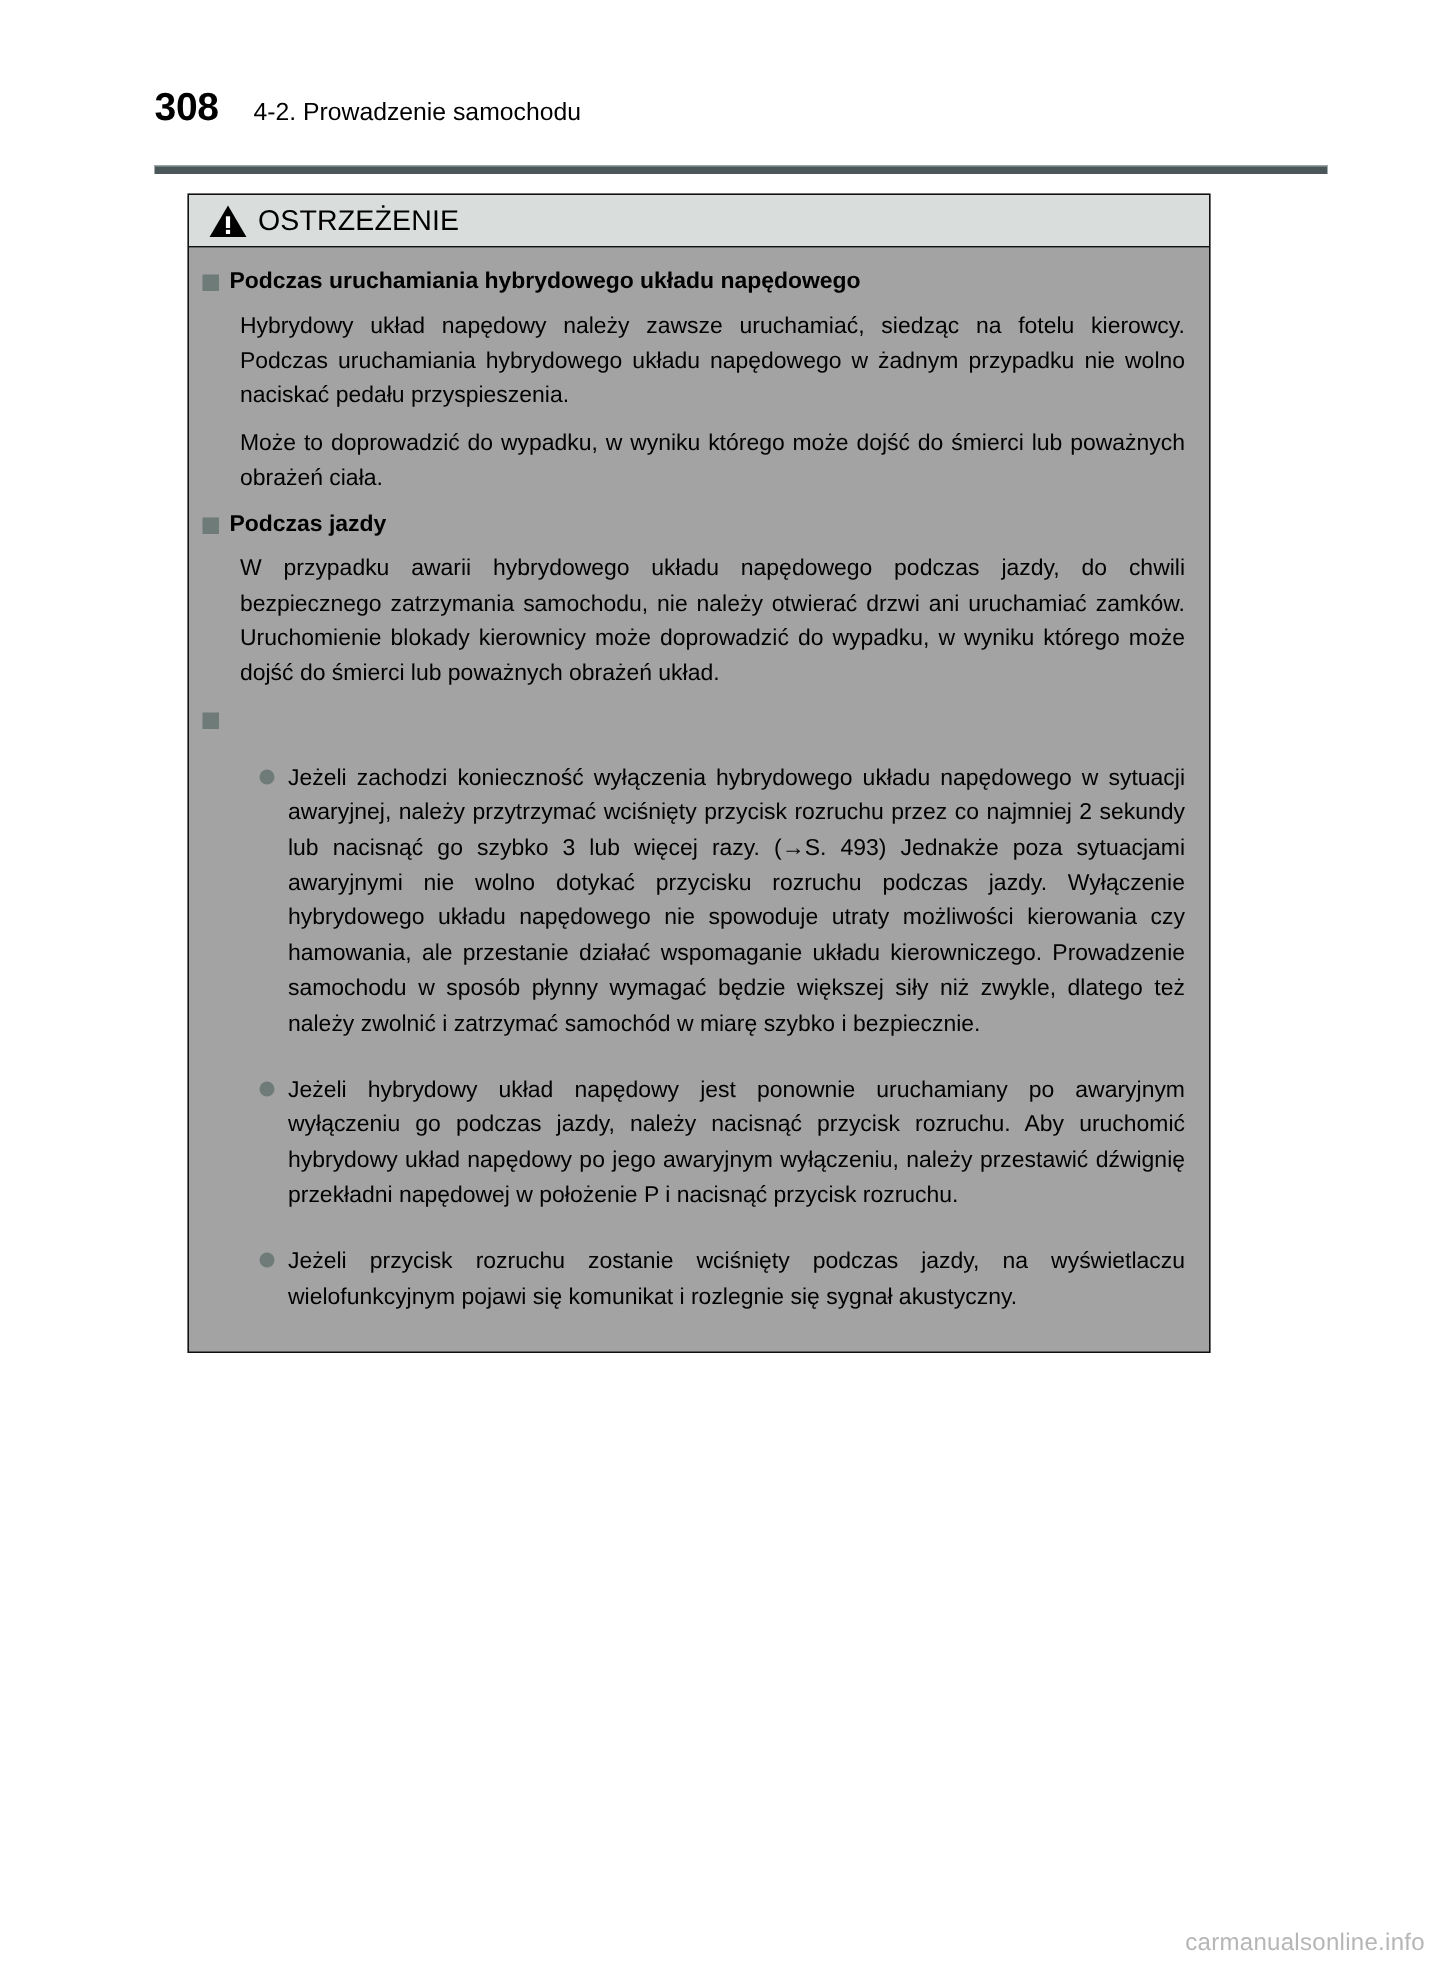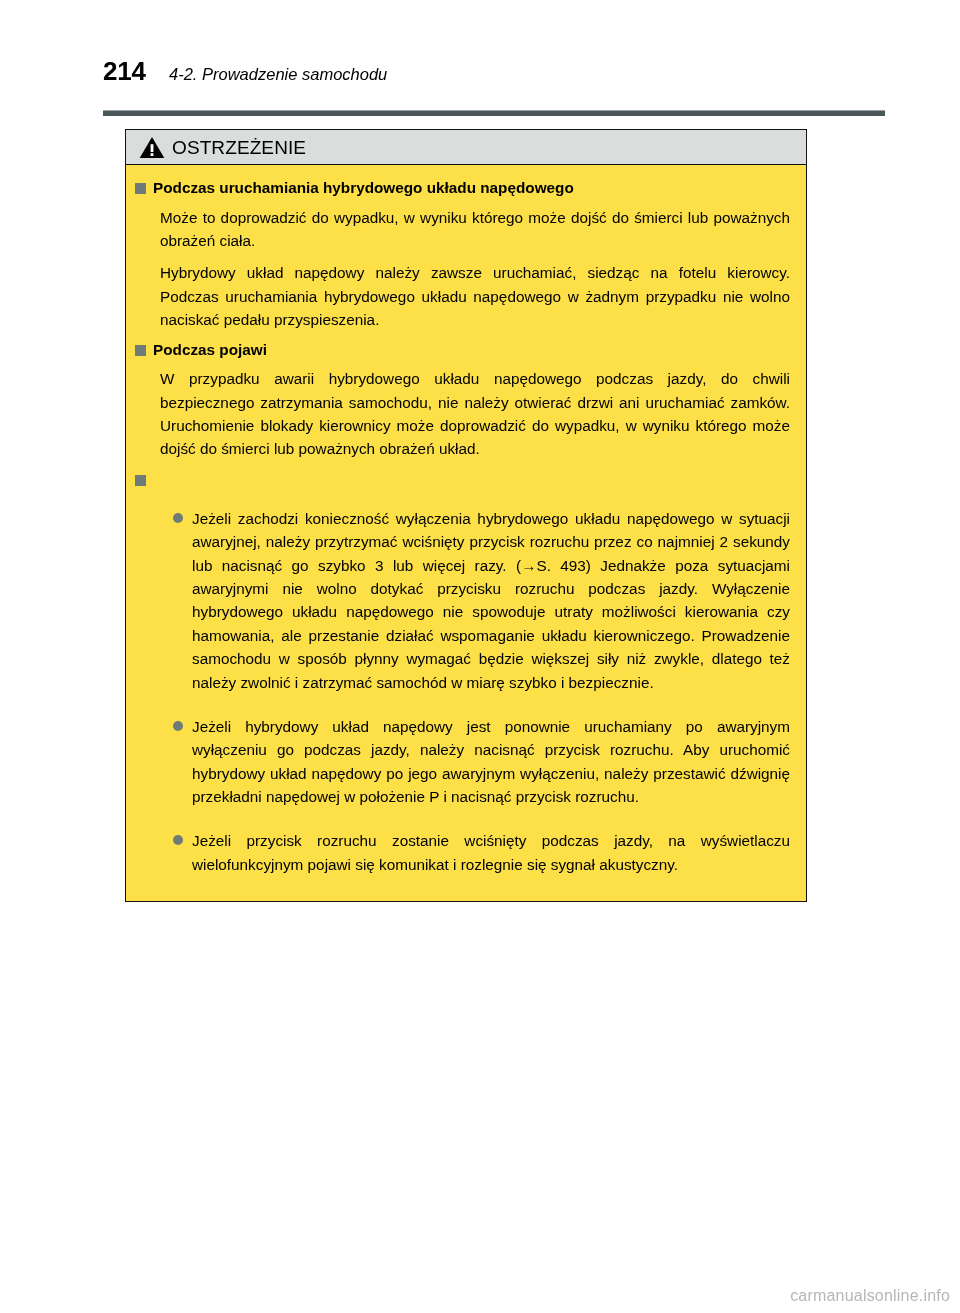--- a/index.html
+++ b/index.html
@@ -30,42 +30,41 @@
     font-weight: bold;
     letter-spacing: -0.2px;
     line-height: 1;
     width: 66px;
     flex: 0 0 66px;
   }
   .section-title {
     font-size: 16.5px;
     font-weight: normal;
     line-height: 1;
-    font-style: italic;
   }
   .header-rule {
     position: absolute;
     left: 103px;
     top: 110px;
     width: 782px;
     height: 6px;
     background: #4a5659;
     border-top: 1px solid #9aa5a7;
     box-sizing: border-box;
   }
 
   
   .warning-box {
     position: absolute;
     left: 125px;
     top: 129px;
     width: 682px;
     border: 1.6px solid #111111;
     box-sizing: border-box;
-    background: #fde047;
+    background: #a3a3a3;
   }
   .warning-head {
     background: #d9dedd;
     border-bottom: 1.6px solid #111111;
     height: 35px;
     display: flex;
     align-items: center;
     padding-left: 13px;
     box-sizing: border-box;
   }
@@ -153,21 +152,21 @@
     bottom: 8px;
     font-size: 16px;
     color: #b6b6b6;
     letter-spacing: 0.2px;
   }
 </style>
 </head>
 <body>
 
 <div class="page-header">
-  <div class="page-number">214</div>
+  <div class="page-number">308</div>
   <div class="section-title">4-2. Prowadzenie samochodu</div>
 </div>
 <div class="header-rule"></div>
 
 <div class="warning-box">
 
   <div class="warning-head">
     <span class="warn-triangle">
       <svg width="26" height="23" viewBox="0 0 26 23" aria-hidden="true">
         <polygon points="13,1 25.3,22 0.7,22" fill="#000000"></polygon>
@@ -177,26 +176,26 @@
     </span>
     <span class="warning-title">OSTRZEŻENIE</span>
   </div>
 
   <div class="warning-body">
 
     <div class="sq-heading">
       <span class="sq-marker"></span>
       <span class="sq-heading-text">Podczas uruchamiania hybrydowego układu napędowego</span>
     </div>
+    <p class="para">Hybrydowy układ napędowy należy zawsze uruchamiać, siedząc na fotelu kierowcy. Podczas uruchamiania hybrydowego układu napędowego w żadnym przypadku nie wolno naciskać pedału przyspieszenia.</p>
     <p class="para last-of-block">Może to doprowadzić do wypadku, w wyniku którego może dojść do śmierci lub poważnych obrażeń ciała.</p>
-    <p class="para">Hybrydowy układ napędowy należy zawsze uruchamiać, siedząc na fotelu kierowcy. Podczas uruchamiania hybrydowego układu napędowego w żadnym przypadku nie wolno naciskać pedału przyspieszenia.</p>
 
     <div class="sq-heading">
       <span class="sq-marker"></span>
-      <span class="sq-heading-text">Podczas pojawi</span>
+      <span class="sq-heading-text">Podczas jazdy</span>
     </div>
     <p class="para last-of-block">W przypadku awarii hybrydowego układu napędowego podczas jazdy, do chwili bezpiecznego zatrzymania samochodu, nie należy otwierać drzwi ani uruchamiać zamków. Uruchomienie blokady kierownicy może doprowadzić do wypadku, w wyniku którego może dojść do śmierci lub poważnych obrażeń układ.</p>
 
     <div class="sq-heading">
       <span class="sq-marker"></span>
     </div>
 
     <div class="dot-item">
       <span class="dot-marker"></span>
       <span class="dot-text">

